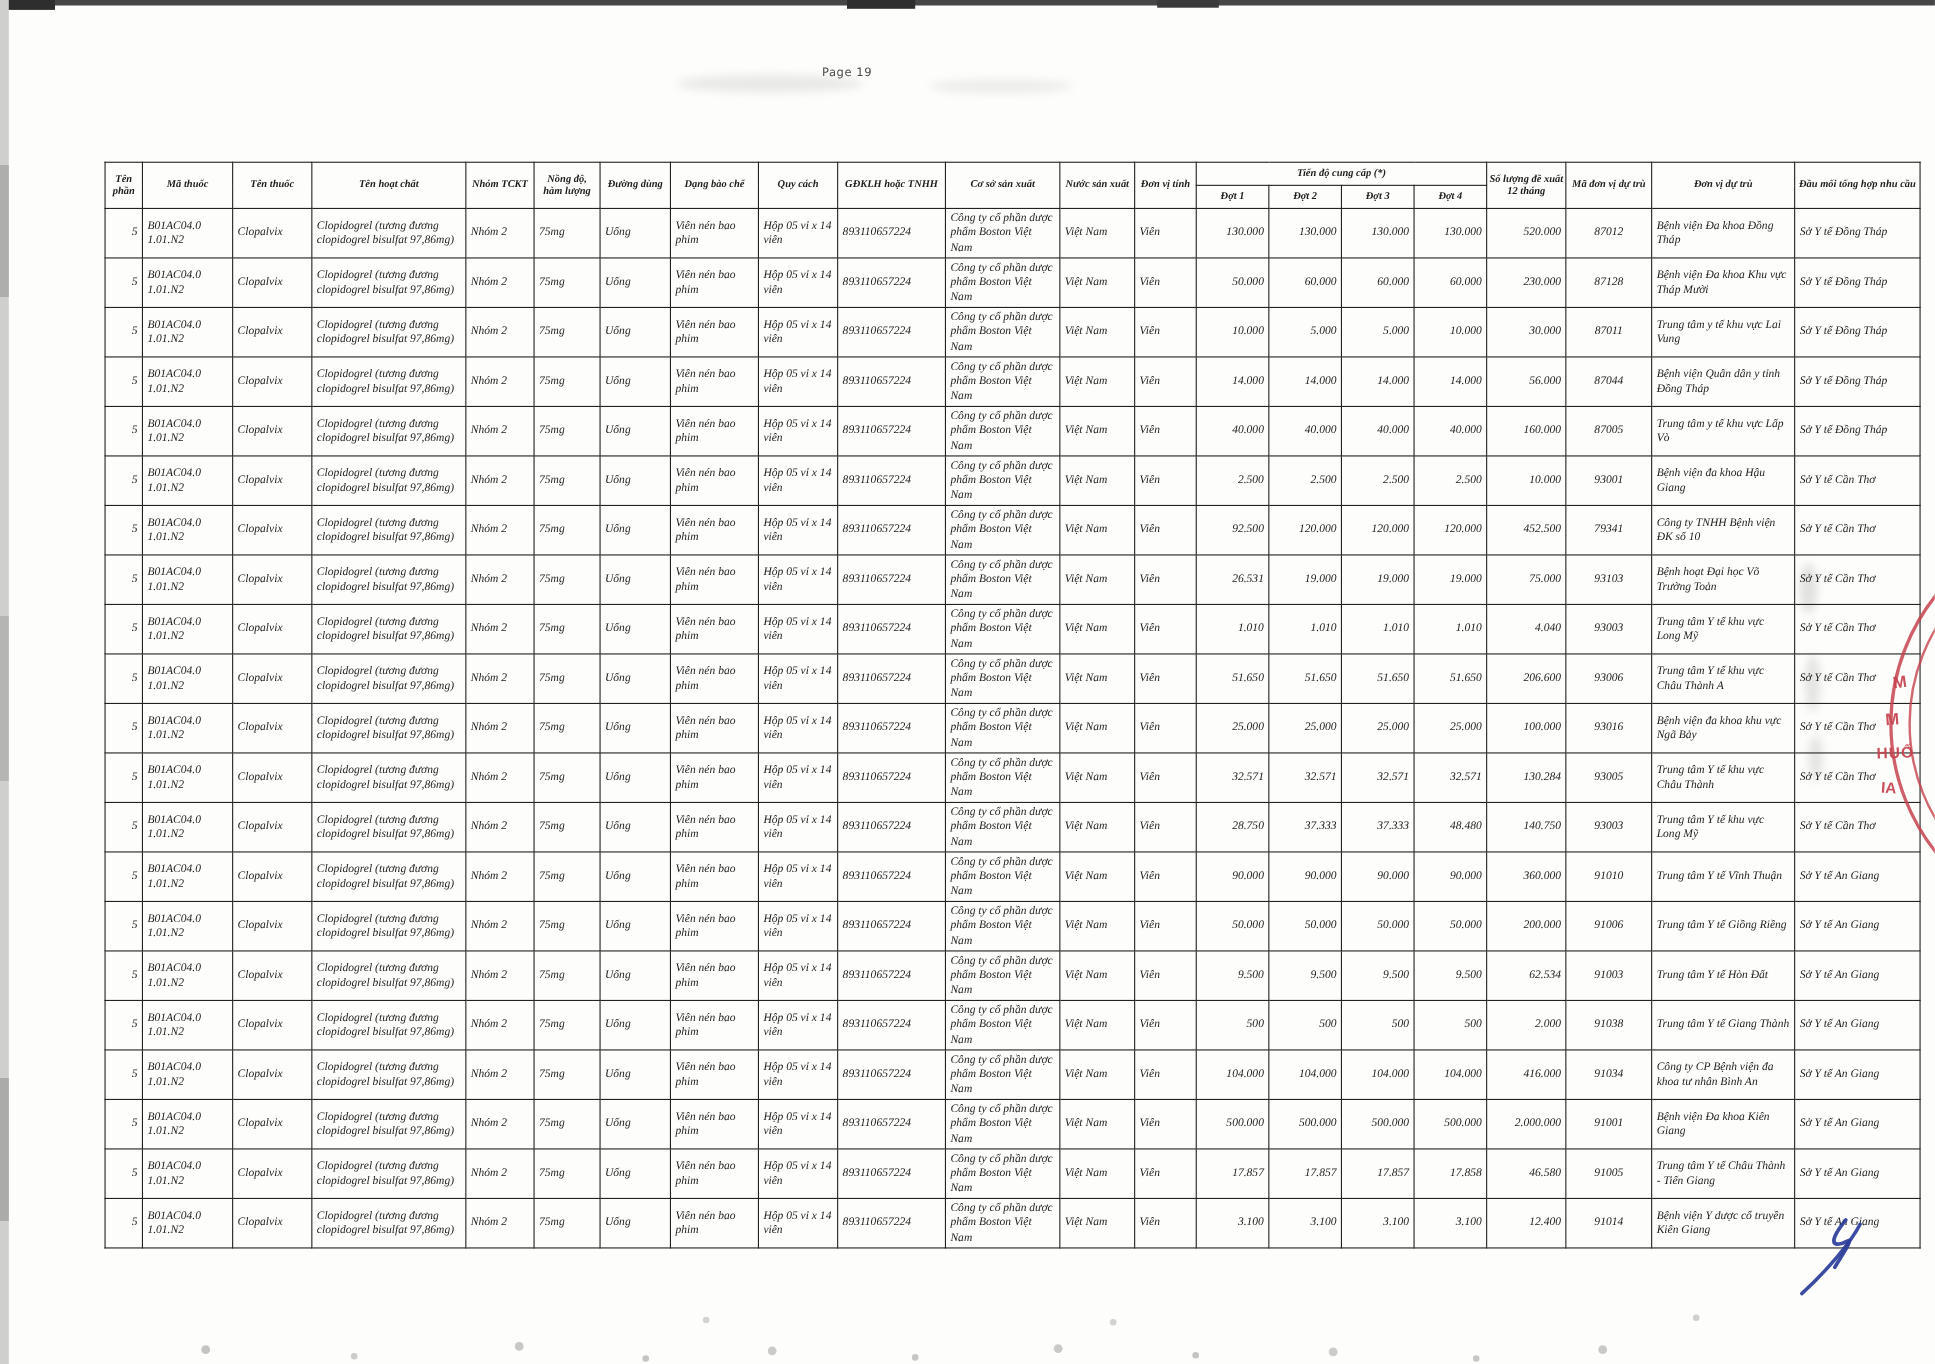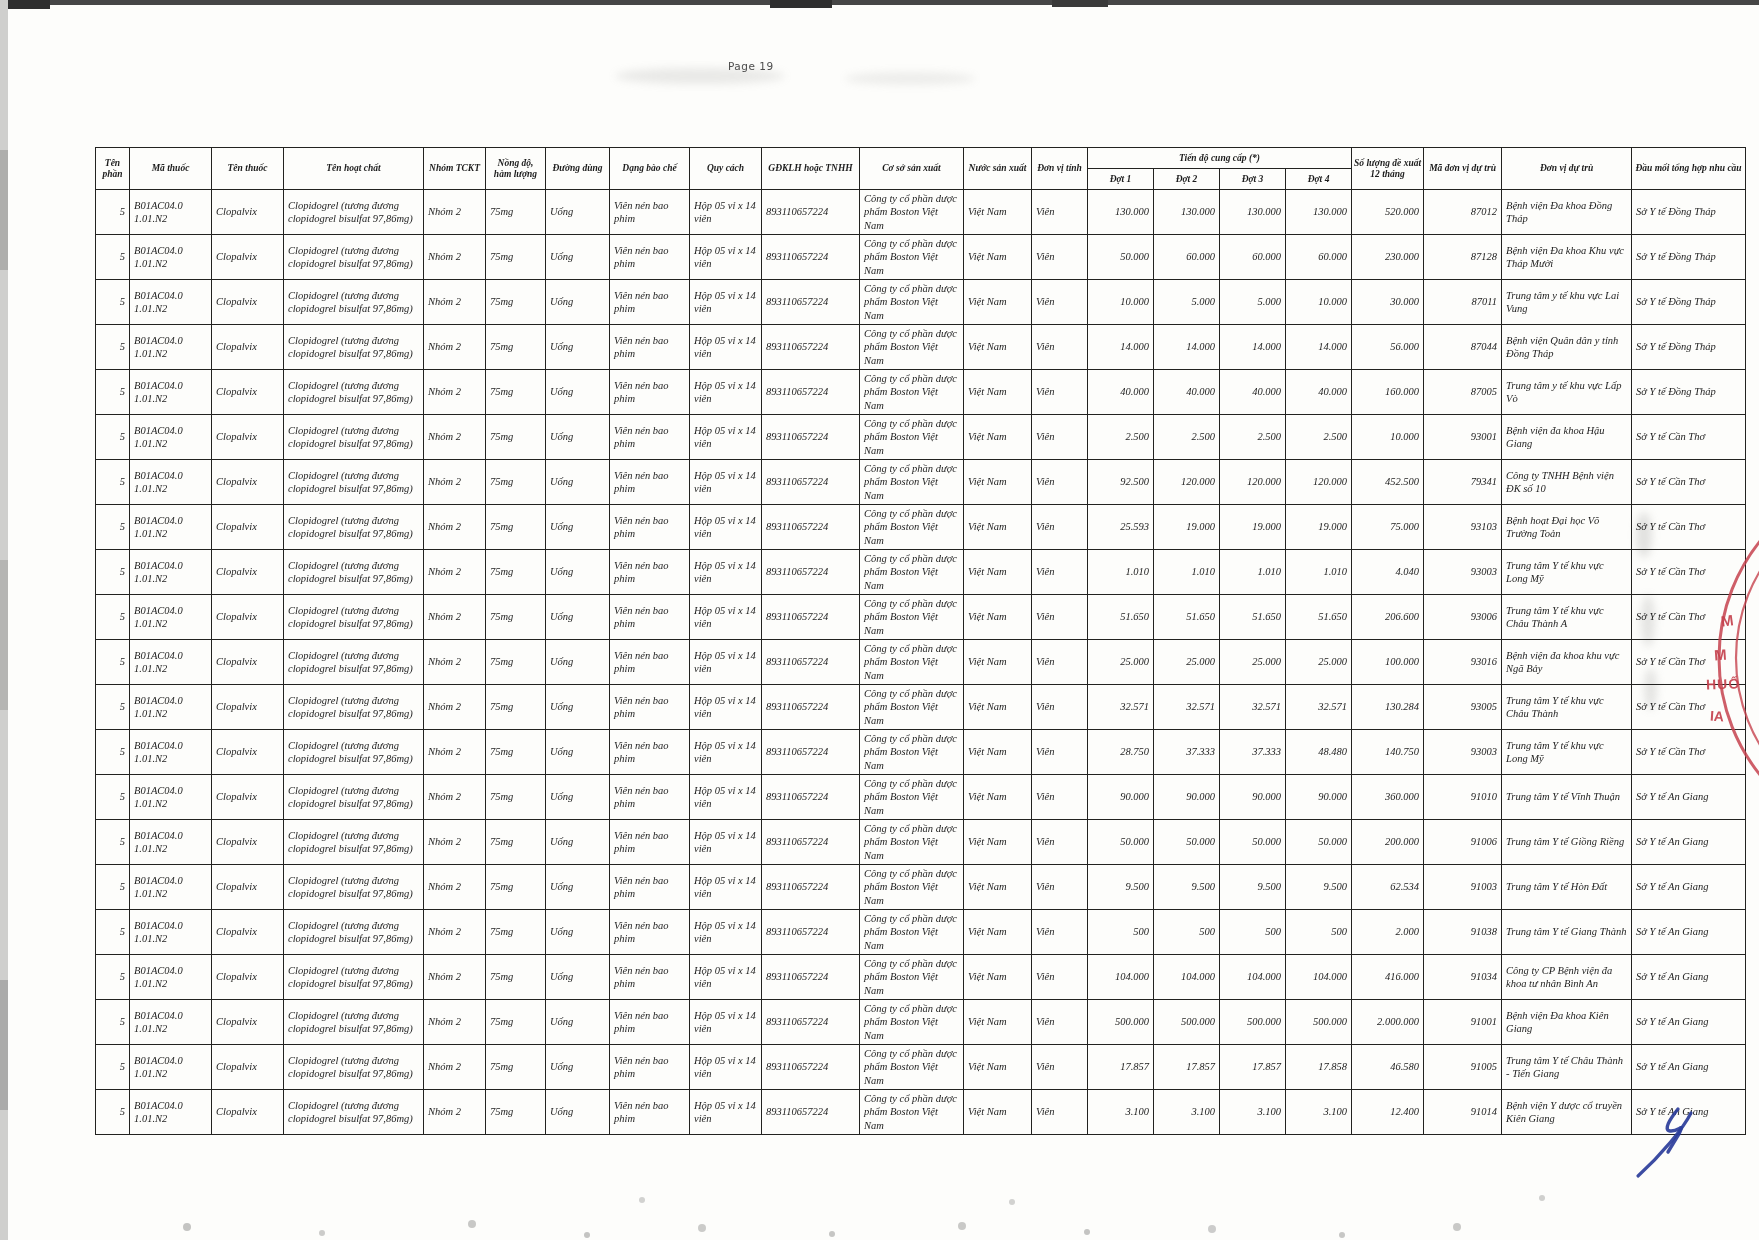--- a/index.html
+++ b/index.html
@@ -22,33 +22,33 @@
   .sm3{left:1636px;top:512px;width:16px;height:46px;opacity:.28;}
   .sm4{left:1641px;top:595px;width:14px;height:52px;opacity:.25;}
   .sm5{left:1644px;top:668px;width:13px;height:42px;opacity:.25;}
   .bottom-dots{position:absolute;left:0;top:0;width:4px;height:4px;border-radius:50%;background:transparent;
     box-shadow:185px 1225px 0 2px #c4c4c2, 320px 1231px 0 1px #ccccca, 470px 1222px 0 2px #c8c8c6,
       585px 1233px 0 1px #c4c4c2, 700px 1226px 0 2px #cbcbc9, 830px 1232px 0 1px #c6c6c4,
       960px 1224px 0 2px #c9c9c7, 1085px 1230px 0 1px #c4c4c2, 1210px 1227px 0 2px #cccccb,
       1340px 1233px 0 1px #c7c7c5, 1455px 1225px 0 2px #c9c9c7, 1540px 1196px 0 1px #d0d0ce,
       640px 1198px 0 1px #d2d2d0, 1010px 1200px 0 1px #d2d2d0;}
   
-  .page-label{position:absolute;left:728px;top:60px;width:84px;
+  .page-label{position:absolute;left:728px;top:60px;width:84px;text-align:center;
     font-family:"DejaVu Sans", sans-serif;font-size:10.5px;color:#4c4c4c;letter-spacing:.5px;}
   
   table.doc{position:absolute;left:95px;top:147px;width:1650px;border-collapse:collapse;
     table-layout:fixed;font-size:10.5px;line-height:1.24;font-style:italic;}
   table.doc th, table.doc td{border:1.6px solid #222220;overflow:hidden;}
   table.doc thead th{font-weight:bold;font-size:9.5px;text-align:center;vertical-align:middle;
     padding:1px 2px;height:18px;line-height:1.15;}
   table.doc tbody tr{height:45px;}
   table.doc td{vertical-align:middle;padding:1px 4px;}
   td.c-stt{text-align:right;vertical-align:bottom;padding:0 2px 11px 0;}
   td.num{text-align:right;padding-right:6px;}
-  td.ctr{text-align:right;}
+  td.ctr{text-align:center;}
   
   .stamp{position:absolute;left:1588px;top:468px;width:171px;height:335px;overflow:hidden;}
   .stamp svg{position:absolute;left:0;top:0;}
   .stamp-letter{position:absolute;color:#c5424e;font-family:"Liberation Sans", sans-serif;
     font-weight:bold;opacity:.92;}
   .st1{left:133px;top:144px;font-size:15px;transform:rotate(-8deg);}
   .st2{left:126px;top:178px;font-size:15px;transform:rotate(-4deg);}
   .st3{left:118px;top:208px;font-size:14px;letter-spacing:1px;transform:rotate(-2deg);}
   .st4{left:122px;top:240px;font-size:14px;transform:rotate(4deg);}
   
@@ -297,21 +297,21 @@
       <td>Clopidogrel (tương đương clopidogrel bisulfat 97,86mg)</td>
       <td>Nhóm 2</td>
       <td>75mg</td>
       <td>Uống</td>
       <td>Viên nén bao phim</td>
       <td>Hộp 05 vỉ x 14 viên</td>
       <td>893110657224</td>
       <td>Công ty cổ phần dược phẩm Boston Việt Nam</td>
       <td>Việt Nam</td>
       <td>Viên</td>
-      <td class="num">25.593</td>
+      <td class="num">26.531</td>
       <td class="num">19.000</td>
       <td class="num">19.000</td>
       <td class="num">19.000</td>
       <td class="num">75.000</td>
       <td class="ctr">93103</td>
       <td>Bệnh hoạt Đại học Võ Trường Toản</td>
       <td>Sở Y tế Cần Thơ</td>
     </tr>
         <tr>
       <td class="c-stt">5</td>

